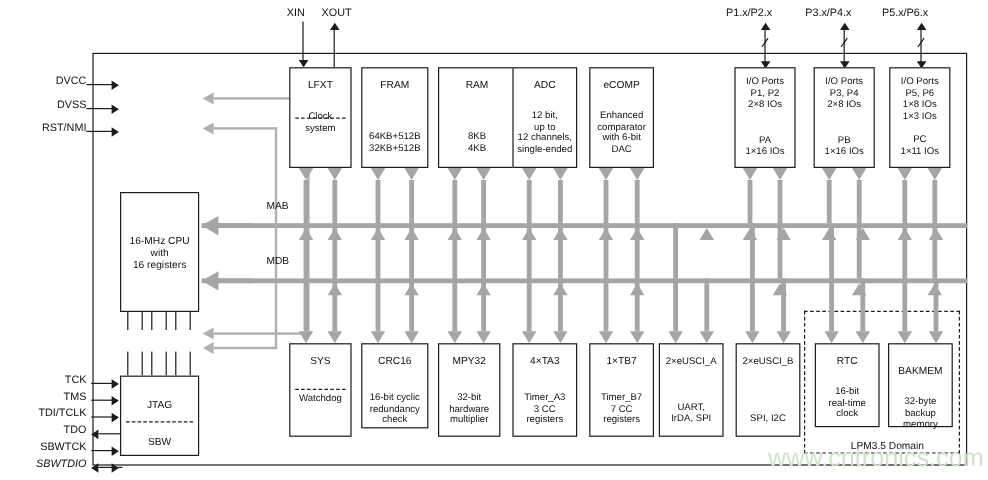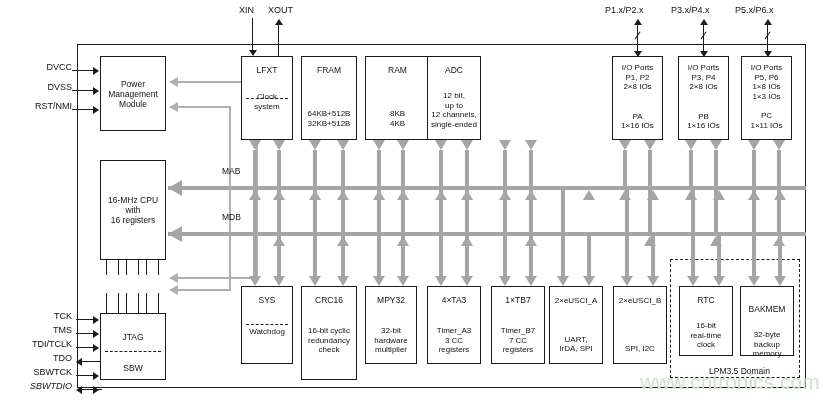--- a/index.html
+++ b/index.html
@@ -130,25 +130,20 @@
   <div class="buslbl" style="left:222px;top:166px;">MAB</div>
 
   <div class="gbus" style="left:168px;top:232px;width:638px;"></div>
   <div class="buslbl" style="left:222px;top:212px;">MDB</div>
 
   <div class="gline" style="left:180px;top:186px;width:30px;height:4px;"></div>
   <div class="garrL" style="left:168px;top:180px;"></div>
   <div class="gline" style="left:180px;top:232px;width:30px;height:4px;"></div>
   <div class="garrL" style="left:168px;top:226px;"></div>
 
-  <div class="box" style="left:100px;top:56px;width:66px;height:75px;justify-content:center;">
-    <div class="ttl">Power</div>
-    <div class="ttl">Management</div>
-    <div class="ttl">Module</div>
-  </div>
 
   <div class="box" style="left:100px;top:160px;width:66px;height:100px;justify-content:center;">
     <div class="ttl">16-MHz CPU</div>
     <div class="ttl">with</div>
     <div class="ttl">16 registers</div>
   </div>
 
   <div class="stub" style="left:106px;top:259px;width:13px;height:16px;"></div>
   <div class="stub" style="left:126px;top:259px;width:13px;height:16px;"></div>
   <div class="stub" style="left:146px;top:259px;width:13px;height:16px;"></div>
@@ -200,20 +195,27 @@
   </div>
 
   <div class="box" style="left:427px;top:56px;width:54px;height:84px;">
     <div class="ttl" style="margin-top:8px;">ADC</div>
     <div class="sub" style="margin-top:16px;">12 bit,</div>
     <div class="sub">up to</div>
     <div class="sub">12 channels,</div>
     <div class="sub">single-ended</div>
   </div>
 
+  <div class="box" style="left:491px;top:56px;width:54px;height:84px;">
+    <div class="ttl" style="margin-top:8px;">eCOMP</div>
+    <div class="sub" style="margin-top:16px;">Enhanced</div>
+    <div class="sub">comparator</div>
+    <div class="sub">with 6-bit</div>
+    <div class="sub">DAC</div>
+  </div>
 
   <div class="box" style="left:612px;top:56px;width:51px;height:84px;">
     <div class="sub" style="margin-top:6px;">I/O Ports</div>
     <div class="sub">P1, P2</div>
     <div class="sub">2×8 IOs</div>
     <div class="sub" style="margin-top:20px;">PA</div>
     <div class="sub">1×16 IOs</div>
   </div>
   <div class="box" style="left:678px;top:56px;width:51px;height:84px;">
     <div class="sub" style="margin-top:6px;">I/O Ports</div>
@@ -229,21 +231,21 @@
     <div class="sub">1×3 IOs</div>
     <div class="sub" style="margin-top:10px;">PC</div>
     <div class="sub">1×11 IOs</div>
   </div>
 
   <div class="box" style="left:241px;top:286px;width:52px;height:78px;">
     <div class="ttl" style="margin-top:8px;">SYS</div>
     <div class="dashsep" style="top:37px;"></div>
     <div class="sub" style="margin-top:22px;">Watchdog</div>
   </div>
-  <div class="box" style="left:301px;top:286px;width:56px;height:94px;">
+  <div class="box" style="left:301px;top:286px;width:56px;height:71px;">
     <div class="ttl" style="margin-top:8px;">CRC16</div>
     <div class="sub" style="margin-top:21px;">16-bit cyclic</div>
     <div class="sub">redundancy</div>
     <div class="sub">check</div>
   </div>
   <div class="box" style="left:365px;top:286px;width:52px;height:78px;">
     <div class="ttl" style="margin-top:8px;">MPY32</div>
     <div class="sub" style="margin-top:21px;">32-bit</div>
     <div class="sub">hardware</div>
     <div class="sub">multiplier</div>

